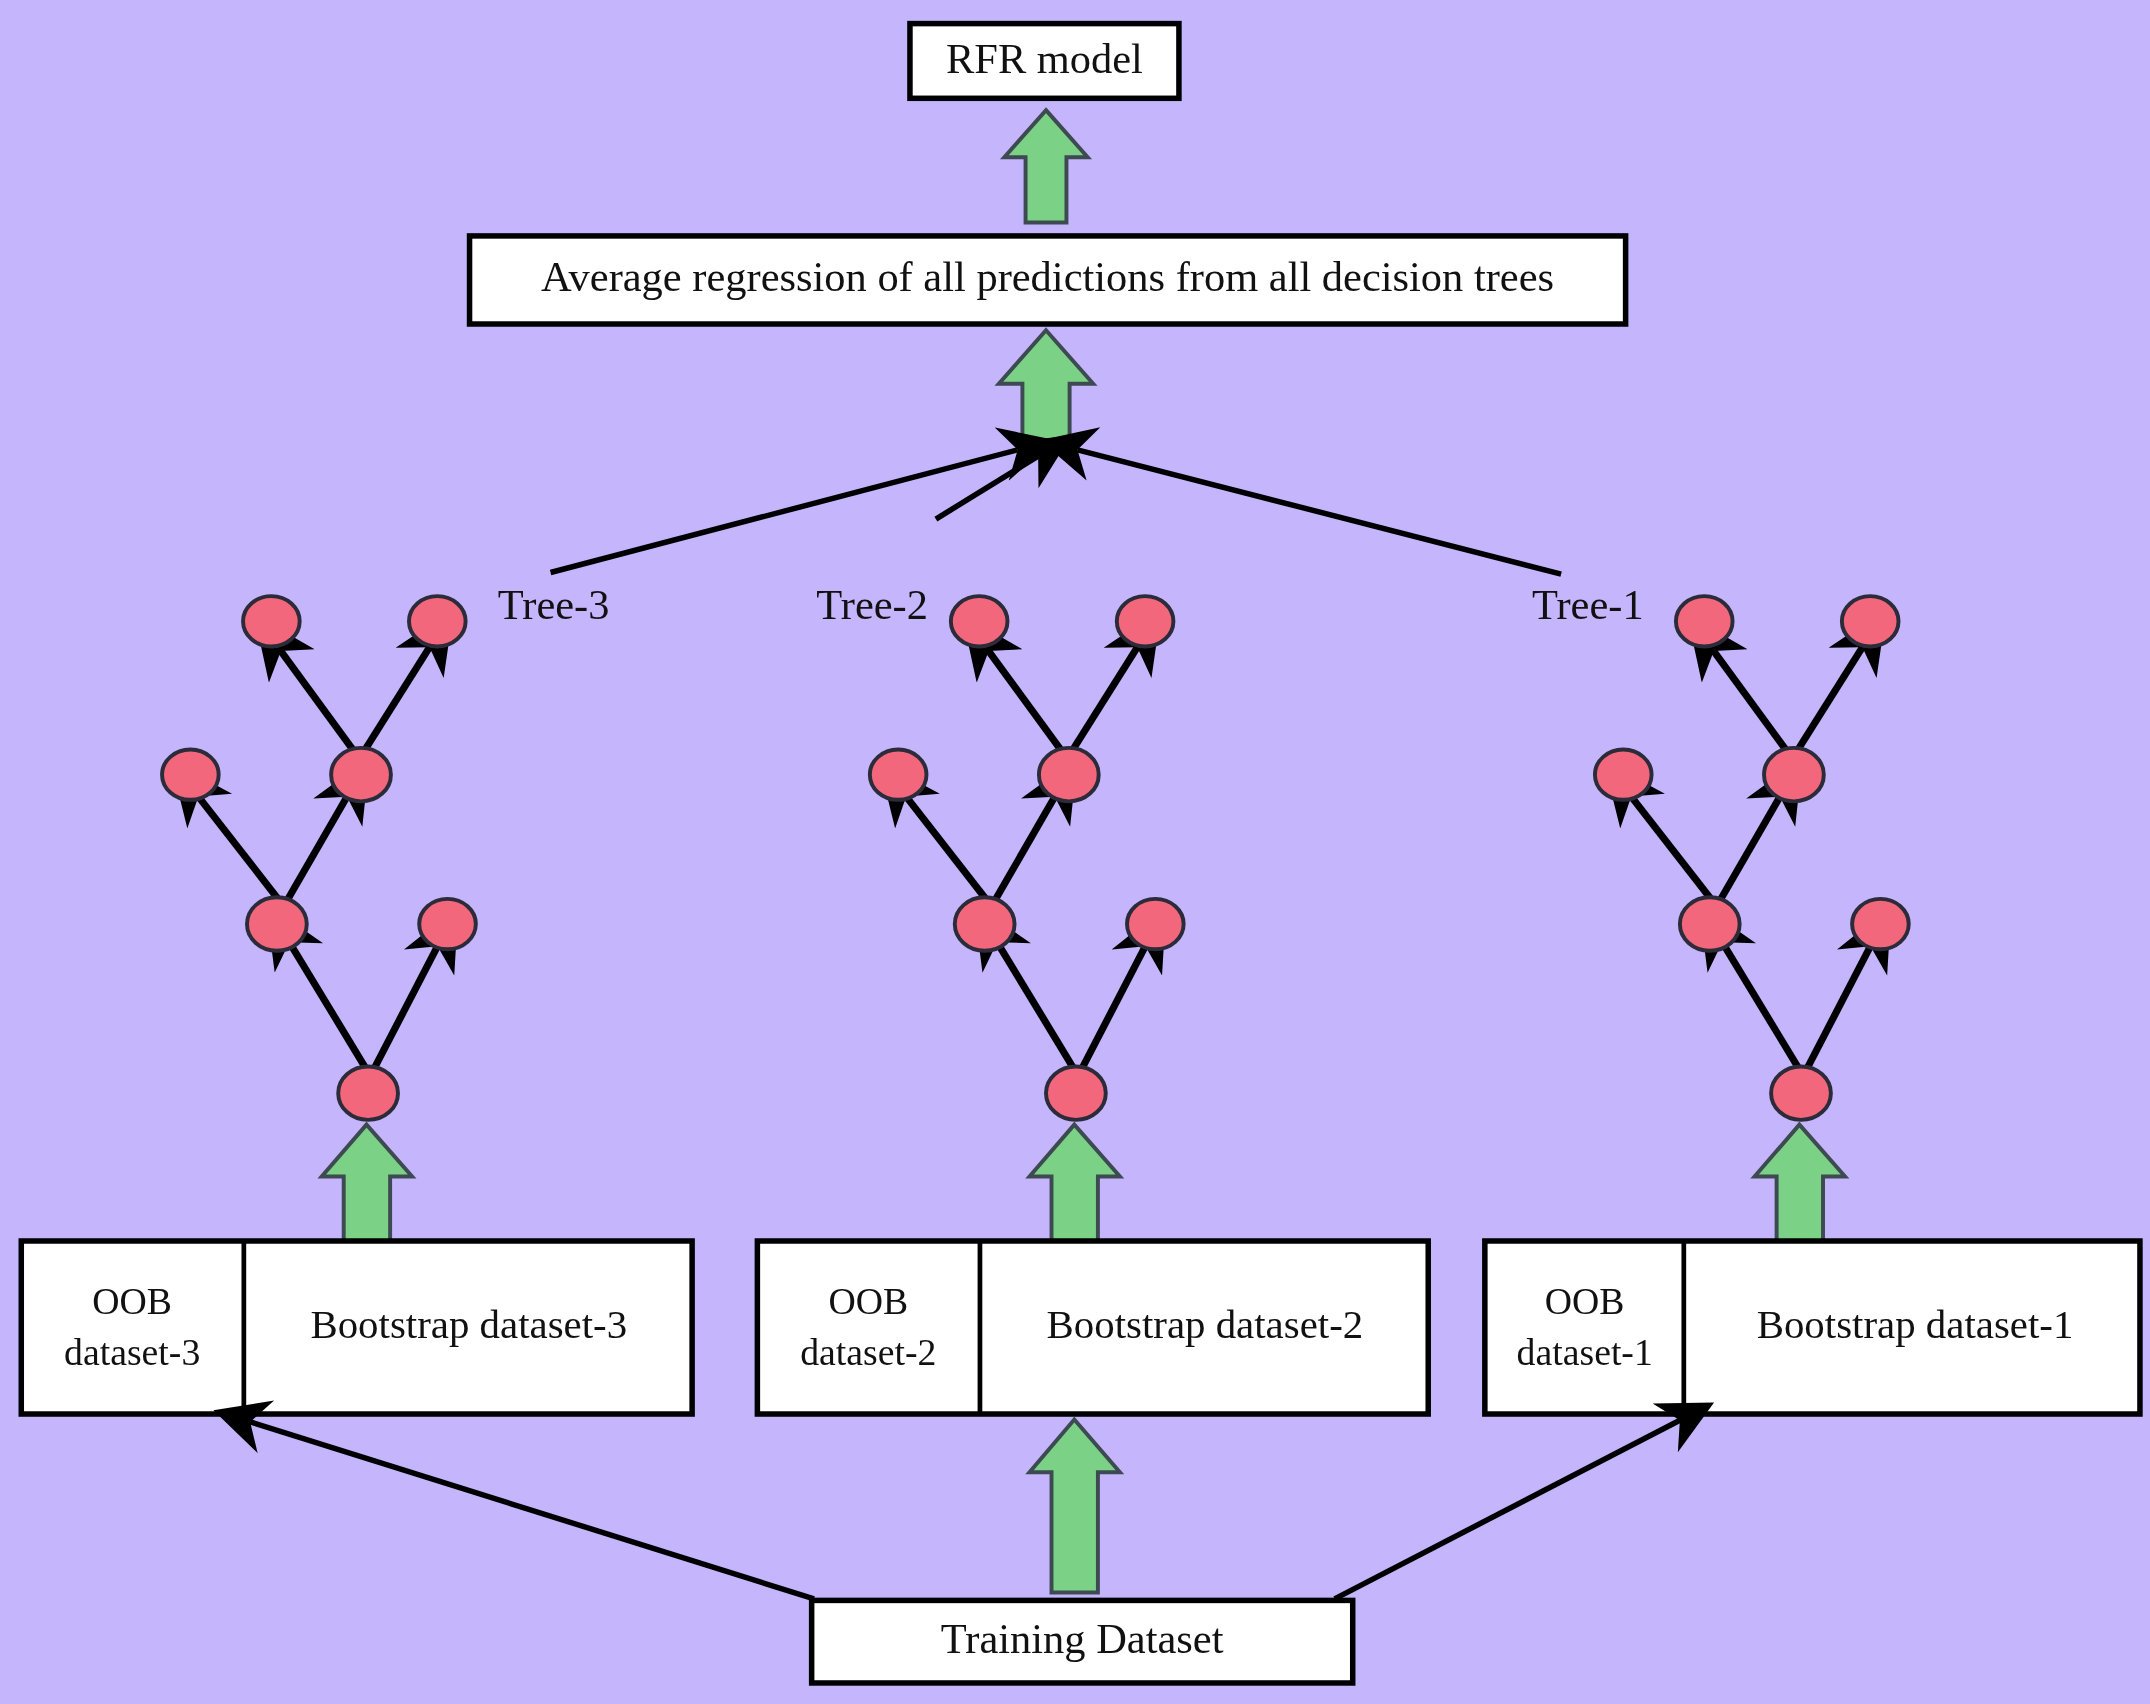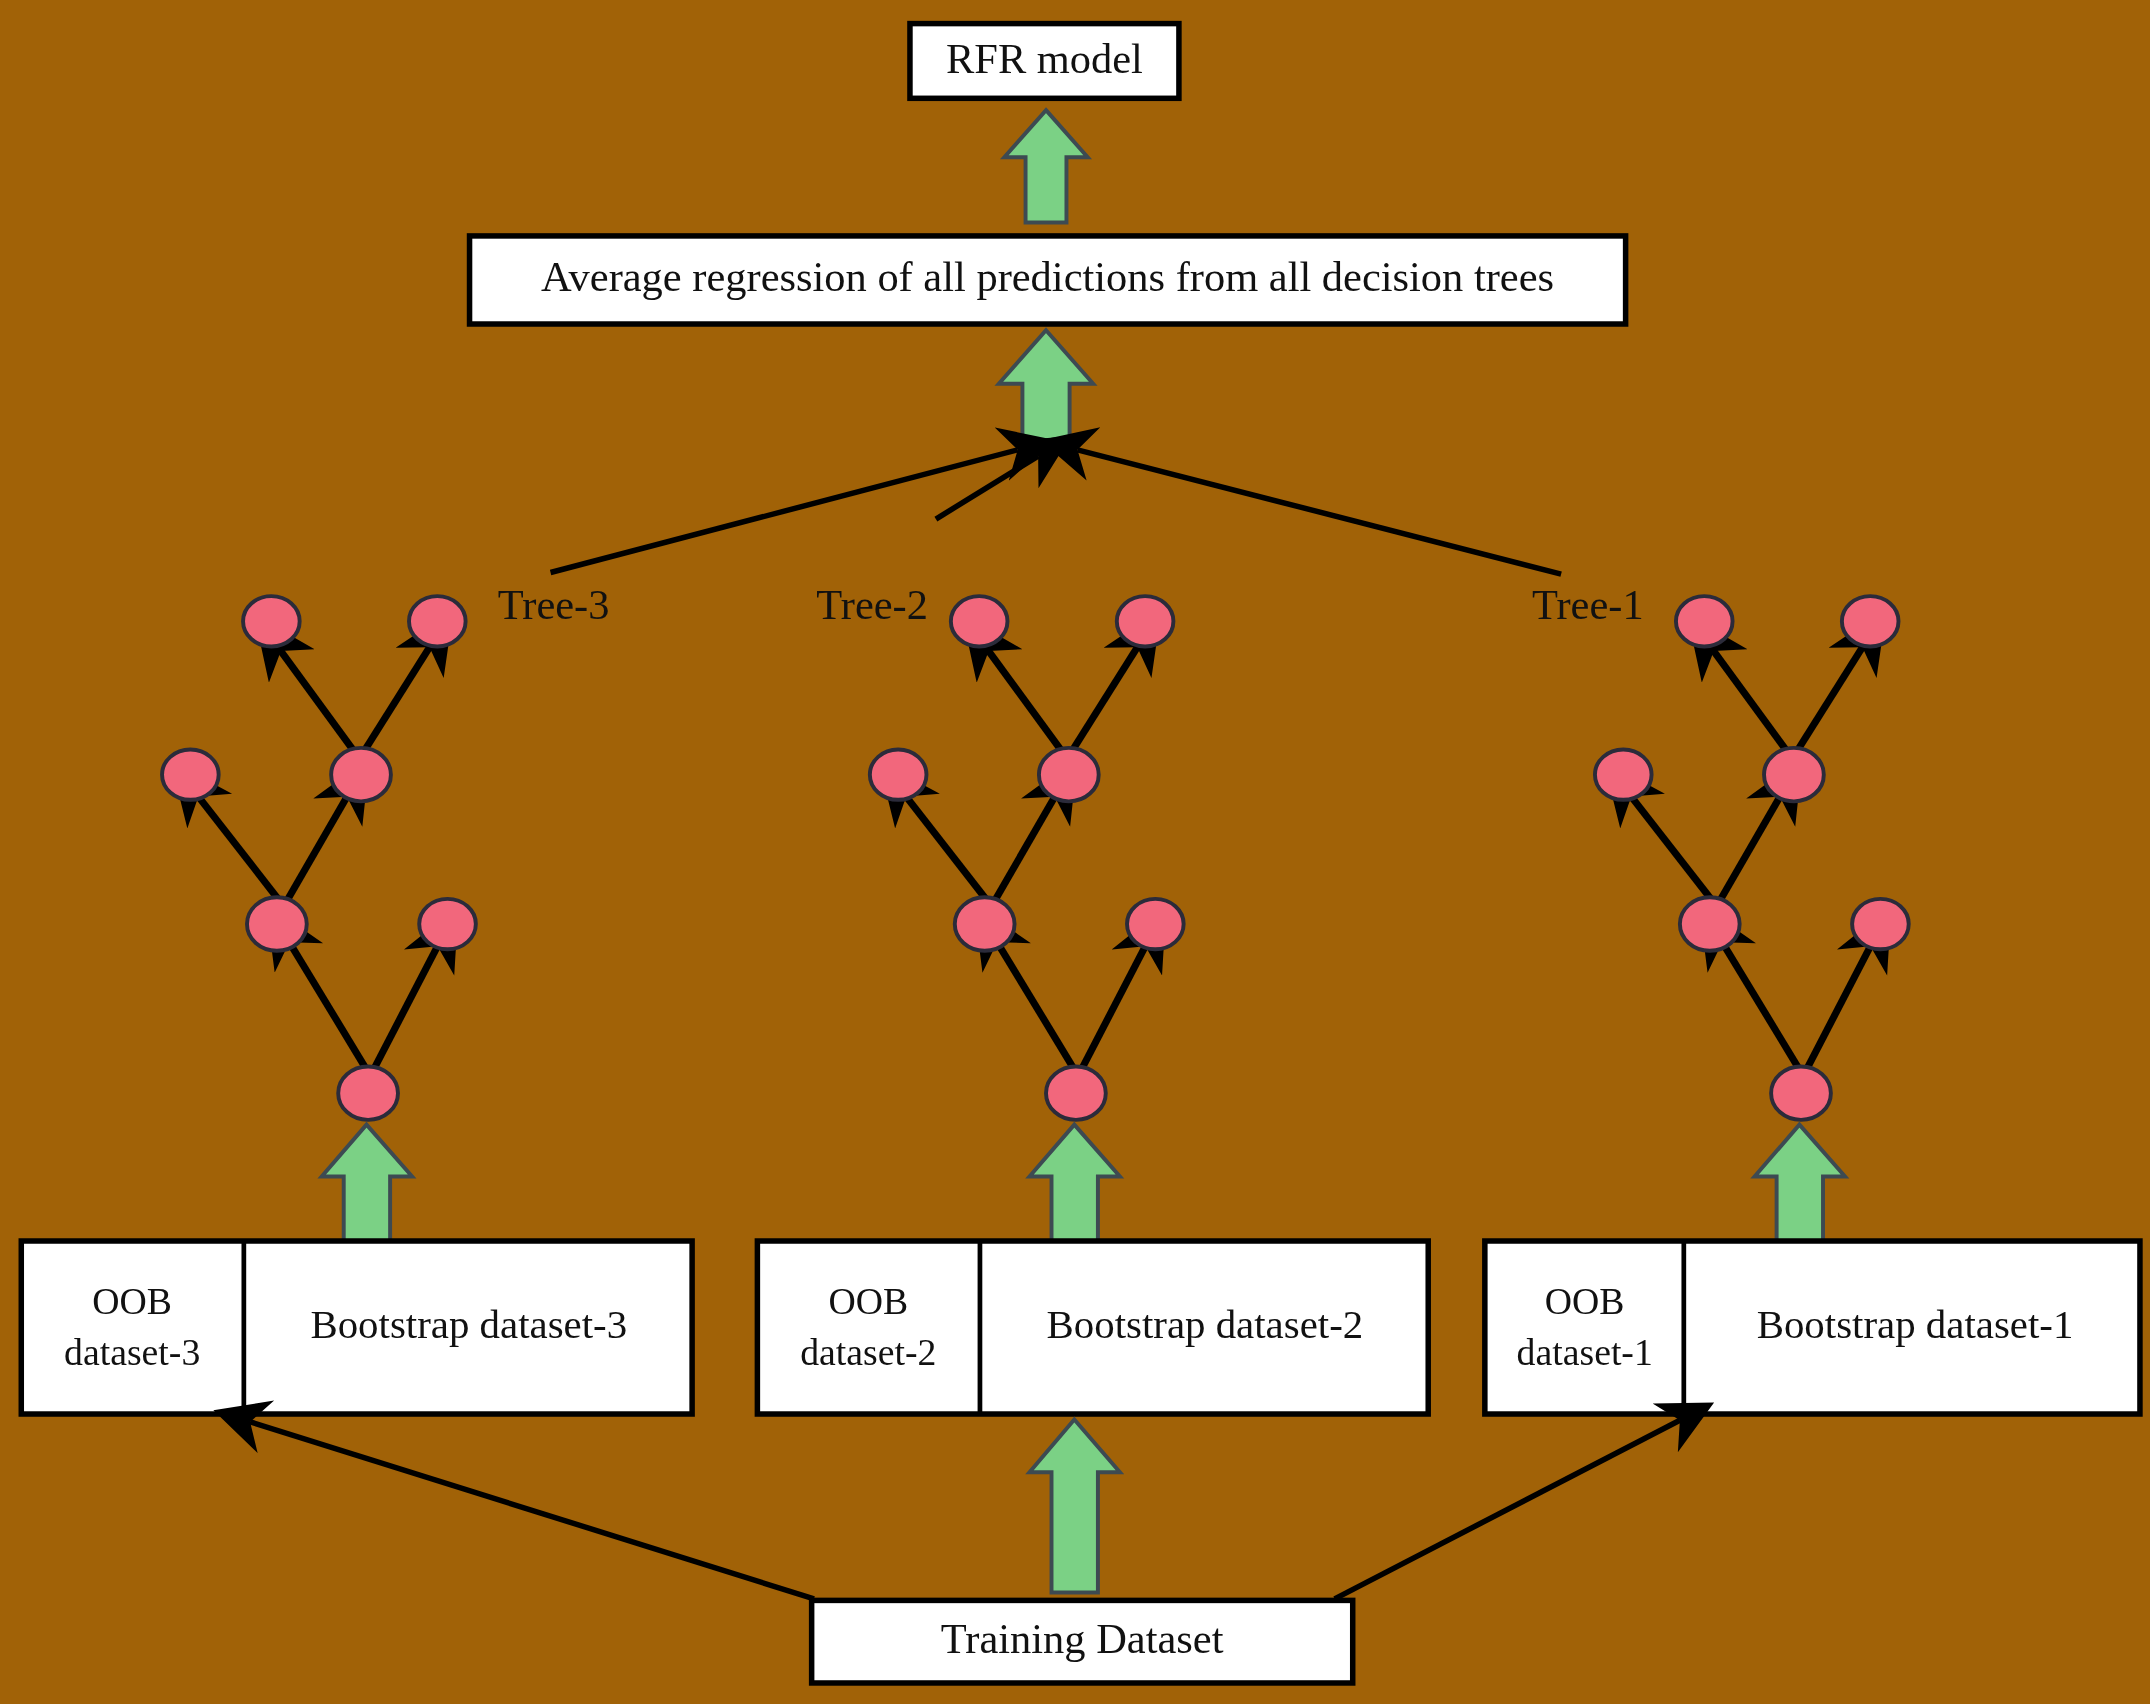--- a/index.html
+++ b/index.html
@@ -4,21 +4,21 @@
 <style>
   html, body {
     margin: 0;
     padding: 0;
     background: #ffffff;
   }
   #canvas {
     position: relative;
     width: 2151px;
     height: 1705px;
-    background: #a16207;
+    background: #c4b5fd;
     font-family: "Liberation Serif", "DejaVu Serif", serif;
     overflow: hidden;
   }
   svg.diagram {
     position: absolute;
     left: 0; top: 0;
     width: 2151px;
     height: 1705px;
   }
   .box-rect {

